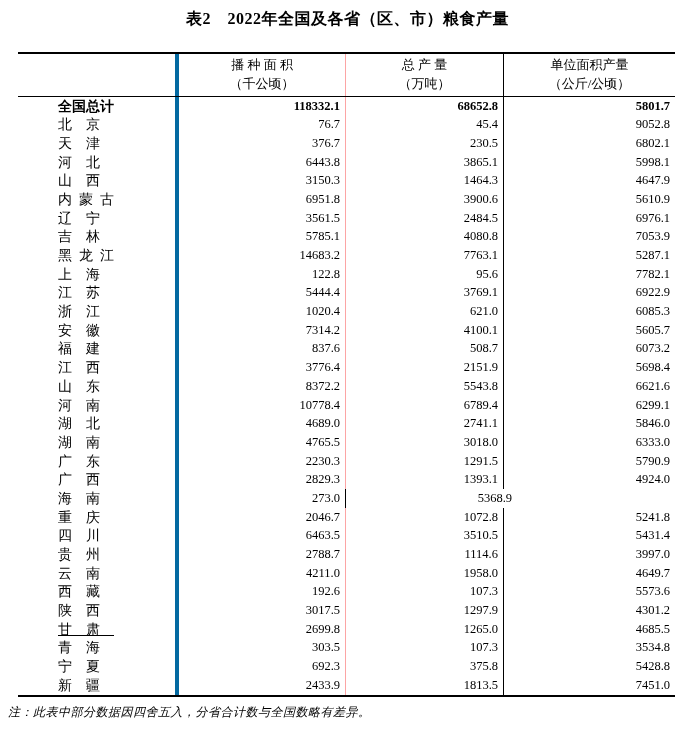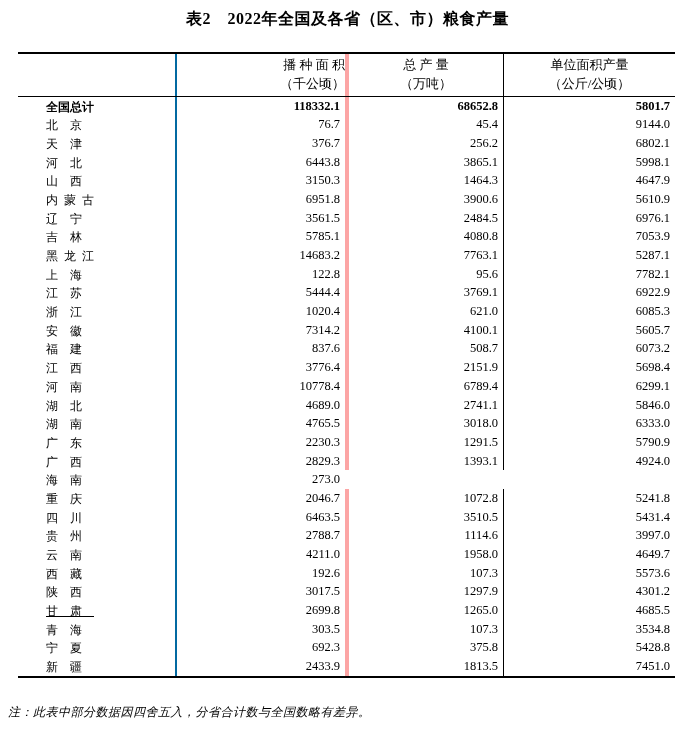--- a/index.html
+++ b/index.html
@@ -37,35 +37,35 @@
     display: flex;
     flex-direction: column;
     justify-content: center;
     align-items: center;
     font-size: 13px;
     line-height: 18.5px;
     text-align: center;
   }
   .row { display: flex; height: 18.7px; }
   .c0 { width: 157px; }
-  .c1 { width: 170px; border-left: 2px solid #0369a1; align-items: flex-end; }
-  .c2 { width: 158px; border-left: 4px solid #fca5a5; }
+  .c1 { width: 170px; border-left: 4px solid #0369a1; }
+  .c2 { width: 158px; border-left: 1px solid #fca5a5; }
   .c3 { width: 172px; border-left: 1px solid #000; }
   .cell { overflow: visible; }
   .num {
     text-align: right;
     padding-right: 5px;
     font-size: 12.5px;
     line-height: 18.7px;
     white-space: nowrap;
   }
   .region {
     display: inline-block;
-    margin-left: 28px;
-    font-size: 12px;
+    margin-left: 40px;
+    font-size: 14px;
     line-height: 18.7px;
     white-space: nowrap;
   }
   .total .region, .total .num { font-weight: bold; }
   .footnote {
     position: absolute;
     top: 704px; left: 8px;
     font-size: 12px;
     font-style: italic;
     letter-spacing: 0.5px;
@@ -96,26 +96,26 @@
       <div class="row total">
         <div class="cell c0"><span class="region">全国总计</span></div>
         <div class="cell num c1">118332.1</div>
         <div class="cell num c2">68652.8</div>
         <div class="cell num c3">5801.7</div>
       </div>
       <div class="row">
         <div class="cell c0"><span class="region" style="letter-spacing: 1em;">北京</span></div>
         <div class="cell num c1">76.7</div>
         <div class="cell num c2">45.4</div>
-        <div class="cell num c3">9144.0</div>
+        <div class="cell num c3">9052.8</div>
       </div>
       <div class="row">
         <div class="cell c0"><span class="region" style="letter-spacing: 1em;">天津</span></div>
         <div class="cell num c1">376.7</div>
-        <div class="cell num c2">256.2</div>
+        <div class="cell num c2">230.5</div>
         <div class="cell num c3">6802.1</div>
       </div>
       <div class="row">
         <div class="cell c0"><span class="region" style="letter-spacing: 1em;">河北</span></div>
         <div class="cell num c1">6443.8</div>
         <div class="cell num c2">3865.1</div>
         <div class="cell num c3">5998.1</div>
       </div>
       <div class="row">
         <div class="cell c0"><span class="region" style="letter-spacing: 1em;">山西</span></div>
@@ -177,20 +177,26 @@
         <div class="cell num c2">508.7</div>
         <div class="cell num c3">6073.2</div>
       </div>
       <div class="row">
         <div class="cell c0"><span class="region" style="letter-spacing: 1em;">江西</span></div>
         <div class="cell num c1">3776.4</div>
         <div class="cell num c2">2151.9</div>
         <div class="cell num c3">5698.4</div>
       </div>
       <div class="row">
+        <div class="cell c0"><span class="region" style="letter-spacing: 1em;">山东</span></div>
+        <div class="cell num c1">8372.2</div>
+        <div class="cell num c2">5543.8</div>
+        <div class="cell num c3">6621.6</div>
+      </div>
+      <div class="row">
         <div class="cell c0"><span class="region" style="letter-spacing: 1em;">河南</span></div>
         <div class="cell num c1">10778.4</div>
         <div class="cell num c2">6789.4</div>
         <div class="cell num c3">6299.1</div>
       </div>
       <div class="row">
         <div class="cell c0"><span class="region" style="letter-spacing: 1em;">湖北</span></div>
         <div class="cell num c1">4689.0</div>
         <div class="cell num c2">2741.1</div>
         <div class="cell num c3">5846.0</div>
@@ -209,20 +215,21 @@
       </div>
       <div class="row">
         <div class="cell c0"><span class="region" style="letter-spacing: 1em;">广西</span></div>
         <div class="cell num c1">2829.3</div>
         <div class="cell num c2">1393.1</div>
         <div class="cell num c3">4924.0</div>
       </div>
       <div class="row">
         <div class="cell c0"><span class="region" style="letter-spacing: 1em;">海南</span></div>
         <div class="cell num c1">273.0</div>
+        <div class="cell num c3">5368.9</div>
       </div>
       <div class="row">
         <div class="cell c0"><span class="region" style="letter-spacing: 1em;">重庆</span></div>
         <div class="cell num c1">2046.7</div>
         <div class="cell num c2">1072.8</div>
         <div class="cell num c3">5241.8</div>
       </div>
       <div class="row">
         <div class="cell c0"><span class="region" style="letter-spacing: 1em;">四川</span></div>
         <div class="cell num c1">6463.5</div>

